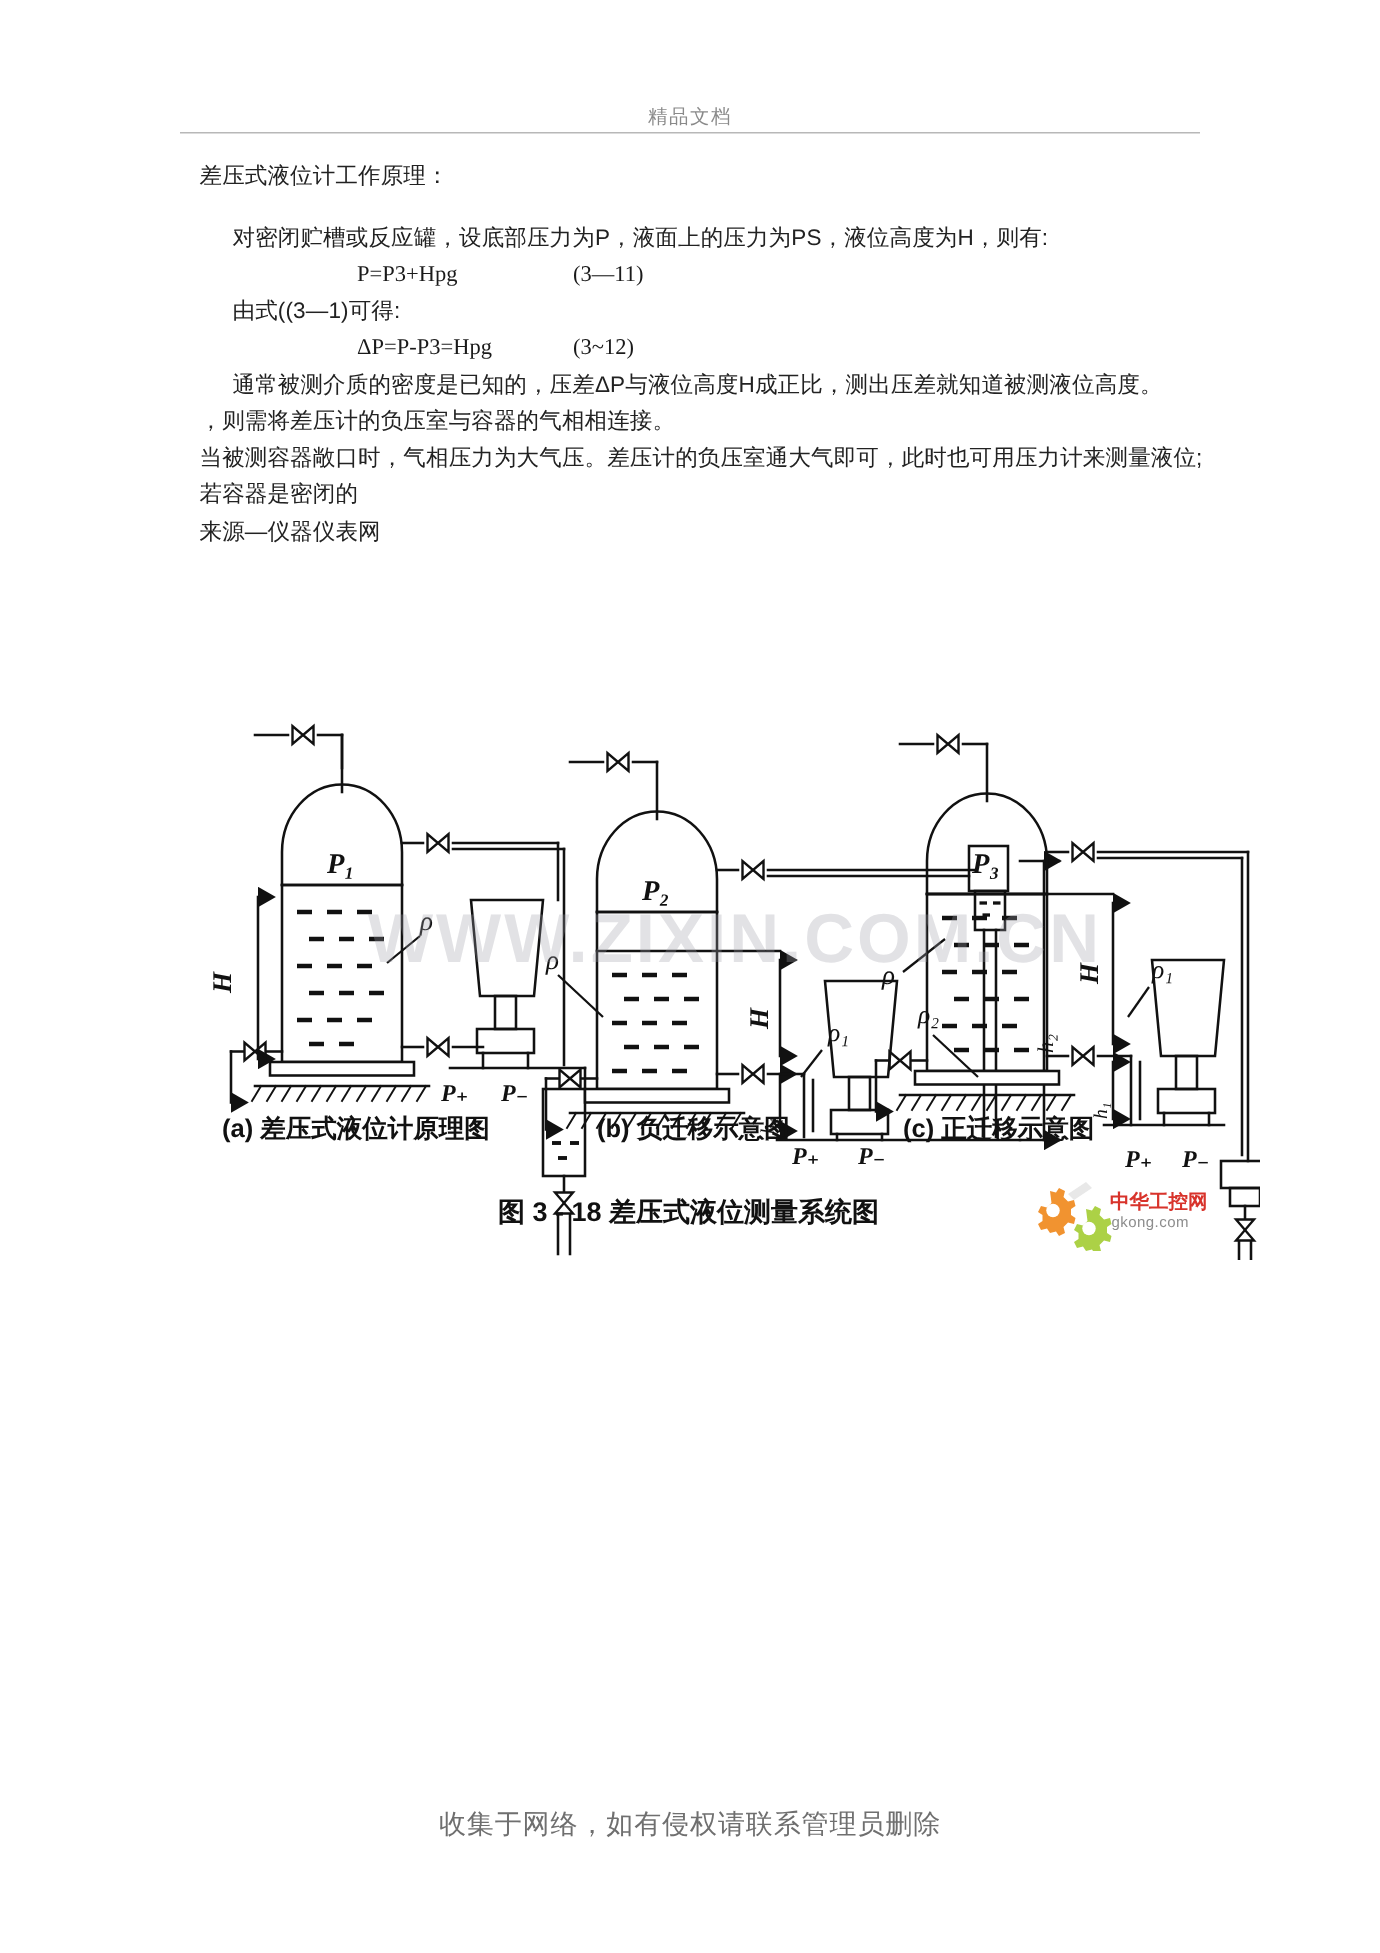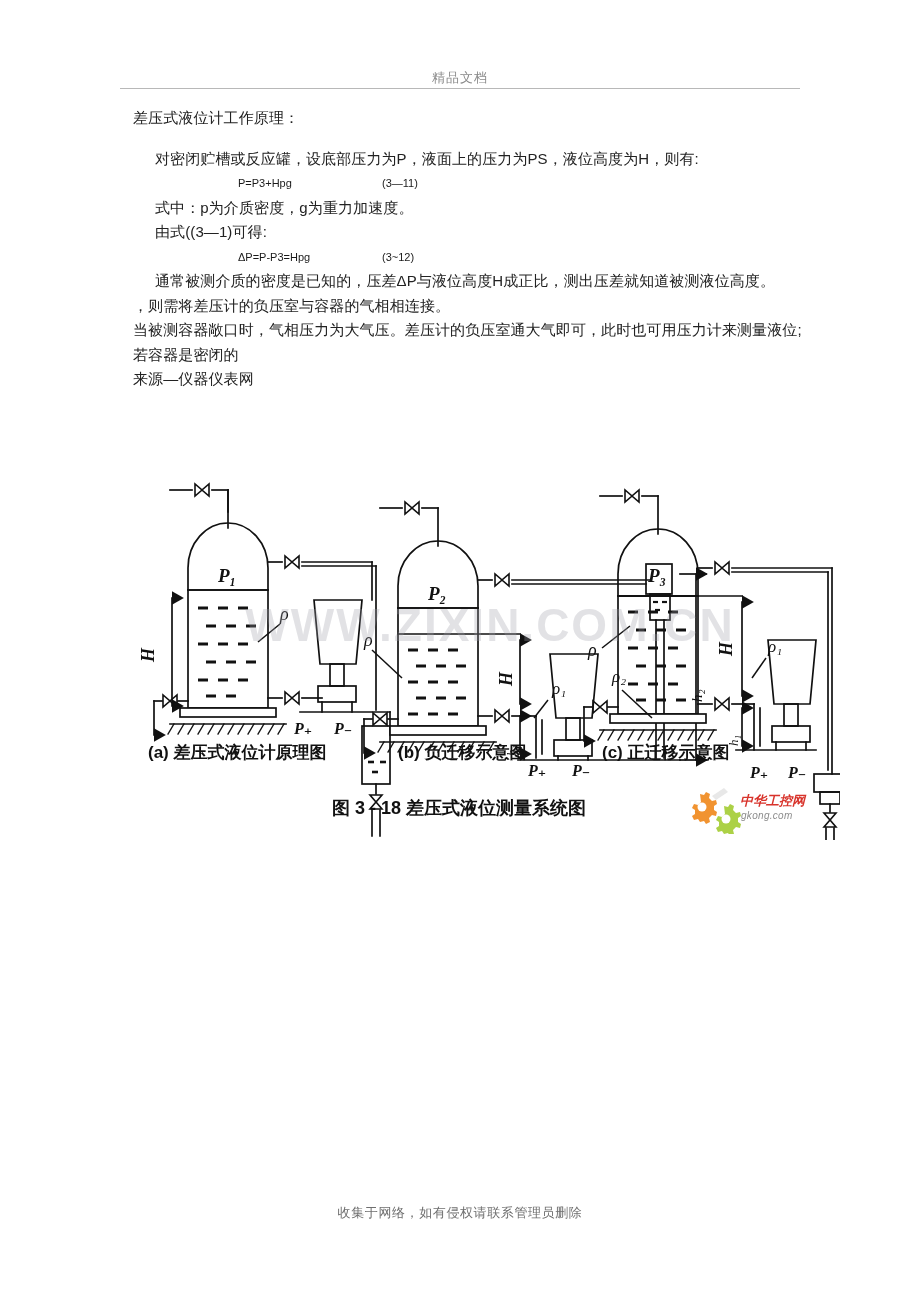--- a/index.html
+++ b/index.html
@@ -56,24 +56,25 @@
     color: #222;
     white-space: pre-wrap;
     letter-spacing: 0.1px;
   }
   .para.indent {
     text-indent: 22px;
   }
   .spacer-sm { height: 16px; }
   .formula-row {
     display: block;
-    font-size: 11px;
+    font-size: 15px;
     line-height: 24.5px;
     position: relative;
     height: 24.5px;
+    font-family: Liberation Serif, serif;
   }
   .formula-lhs {
     position: absolute;
     left: 105px;
     white-space: pre;
   }
   .formula-num {
     position: absolute;
     left: 249px;
     white-space: pre;
@@ -111,21 +112,20 @@
     white-space: nowrap;
   }
 
   
   .logo {
     position: absolute;
     left: 684px;
     top: 786px;
     width: 118px;
     height: 48px;
-    font-style: italic;
   }
   .logo-text-cn {
     position: absolute;
     left: 56px;
     top: 6px;
     font-size: 13px;
     font-weight: 700;
     color: #d8332b;
     letter-spacing: 0px;
     white-space: nowrap;
@@ -141,21 +141,21 @@
     white-space: nowrap;
   }
 
   
   .footer {
     position: absolute;
     left: 0;
     top: 1204px;
     width: 920px;
     text-align: center;
-    font-size: 13px;
+    font-size: 18px;
     color: #6f6f6f;
     font-family: "Liberation Serif", "DejaVu Serif", serif;
     letter-spacing: 0.6px;
   }
 </style>
 </head>
 <body>
 
 <div class="page">
 
@@ -167,21 +167,20 @@
   <div class="content">
     <div class="para">差压式液位计工作原理：</div>
     <div class="spacer-sm"></div>
     <div class="para indent">对密闭贮槽或反应罐，设底部压力为P，液面上的压力为PS，液位高度为H，则有:</div>
 
     <div class="formula-row">
       <span class="formula-lhs">P=P3+Hpg</span>
       <span class="formula-num">(3—11)</span>
     </div>
 
-    <div class="para indent">式中：p为介质密度，g为重力加速度。</div>
     <div class="para indent">由式((3—1)可得:</div>
 
     <div class="formula-row">
       <span class="formula-lhs">ΔP=P-P3=Hpg</span>
       <span class="formula-num">(3~12)</span>
     </div>
 
     <div class="para indent">通常被测介质的密度是已知的，压差ΔP与液位高度H成正比，测出压差就知道被测液位高度。</div>
     <div class="para">，则需将差压计的负压室与容器的气相相连接。</div>
     <div class="para">当被测容器敞口时，气相压力为大气压。差压计的负压室通大气即可，此时也可用压力计来测量液位;若容器是密闭的</div>

